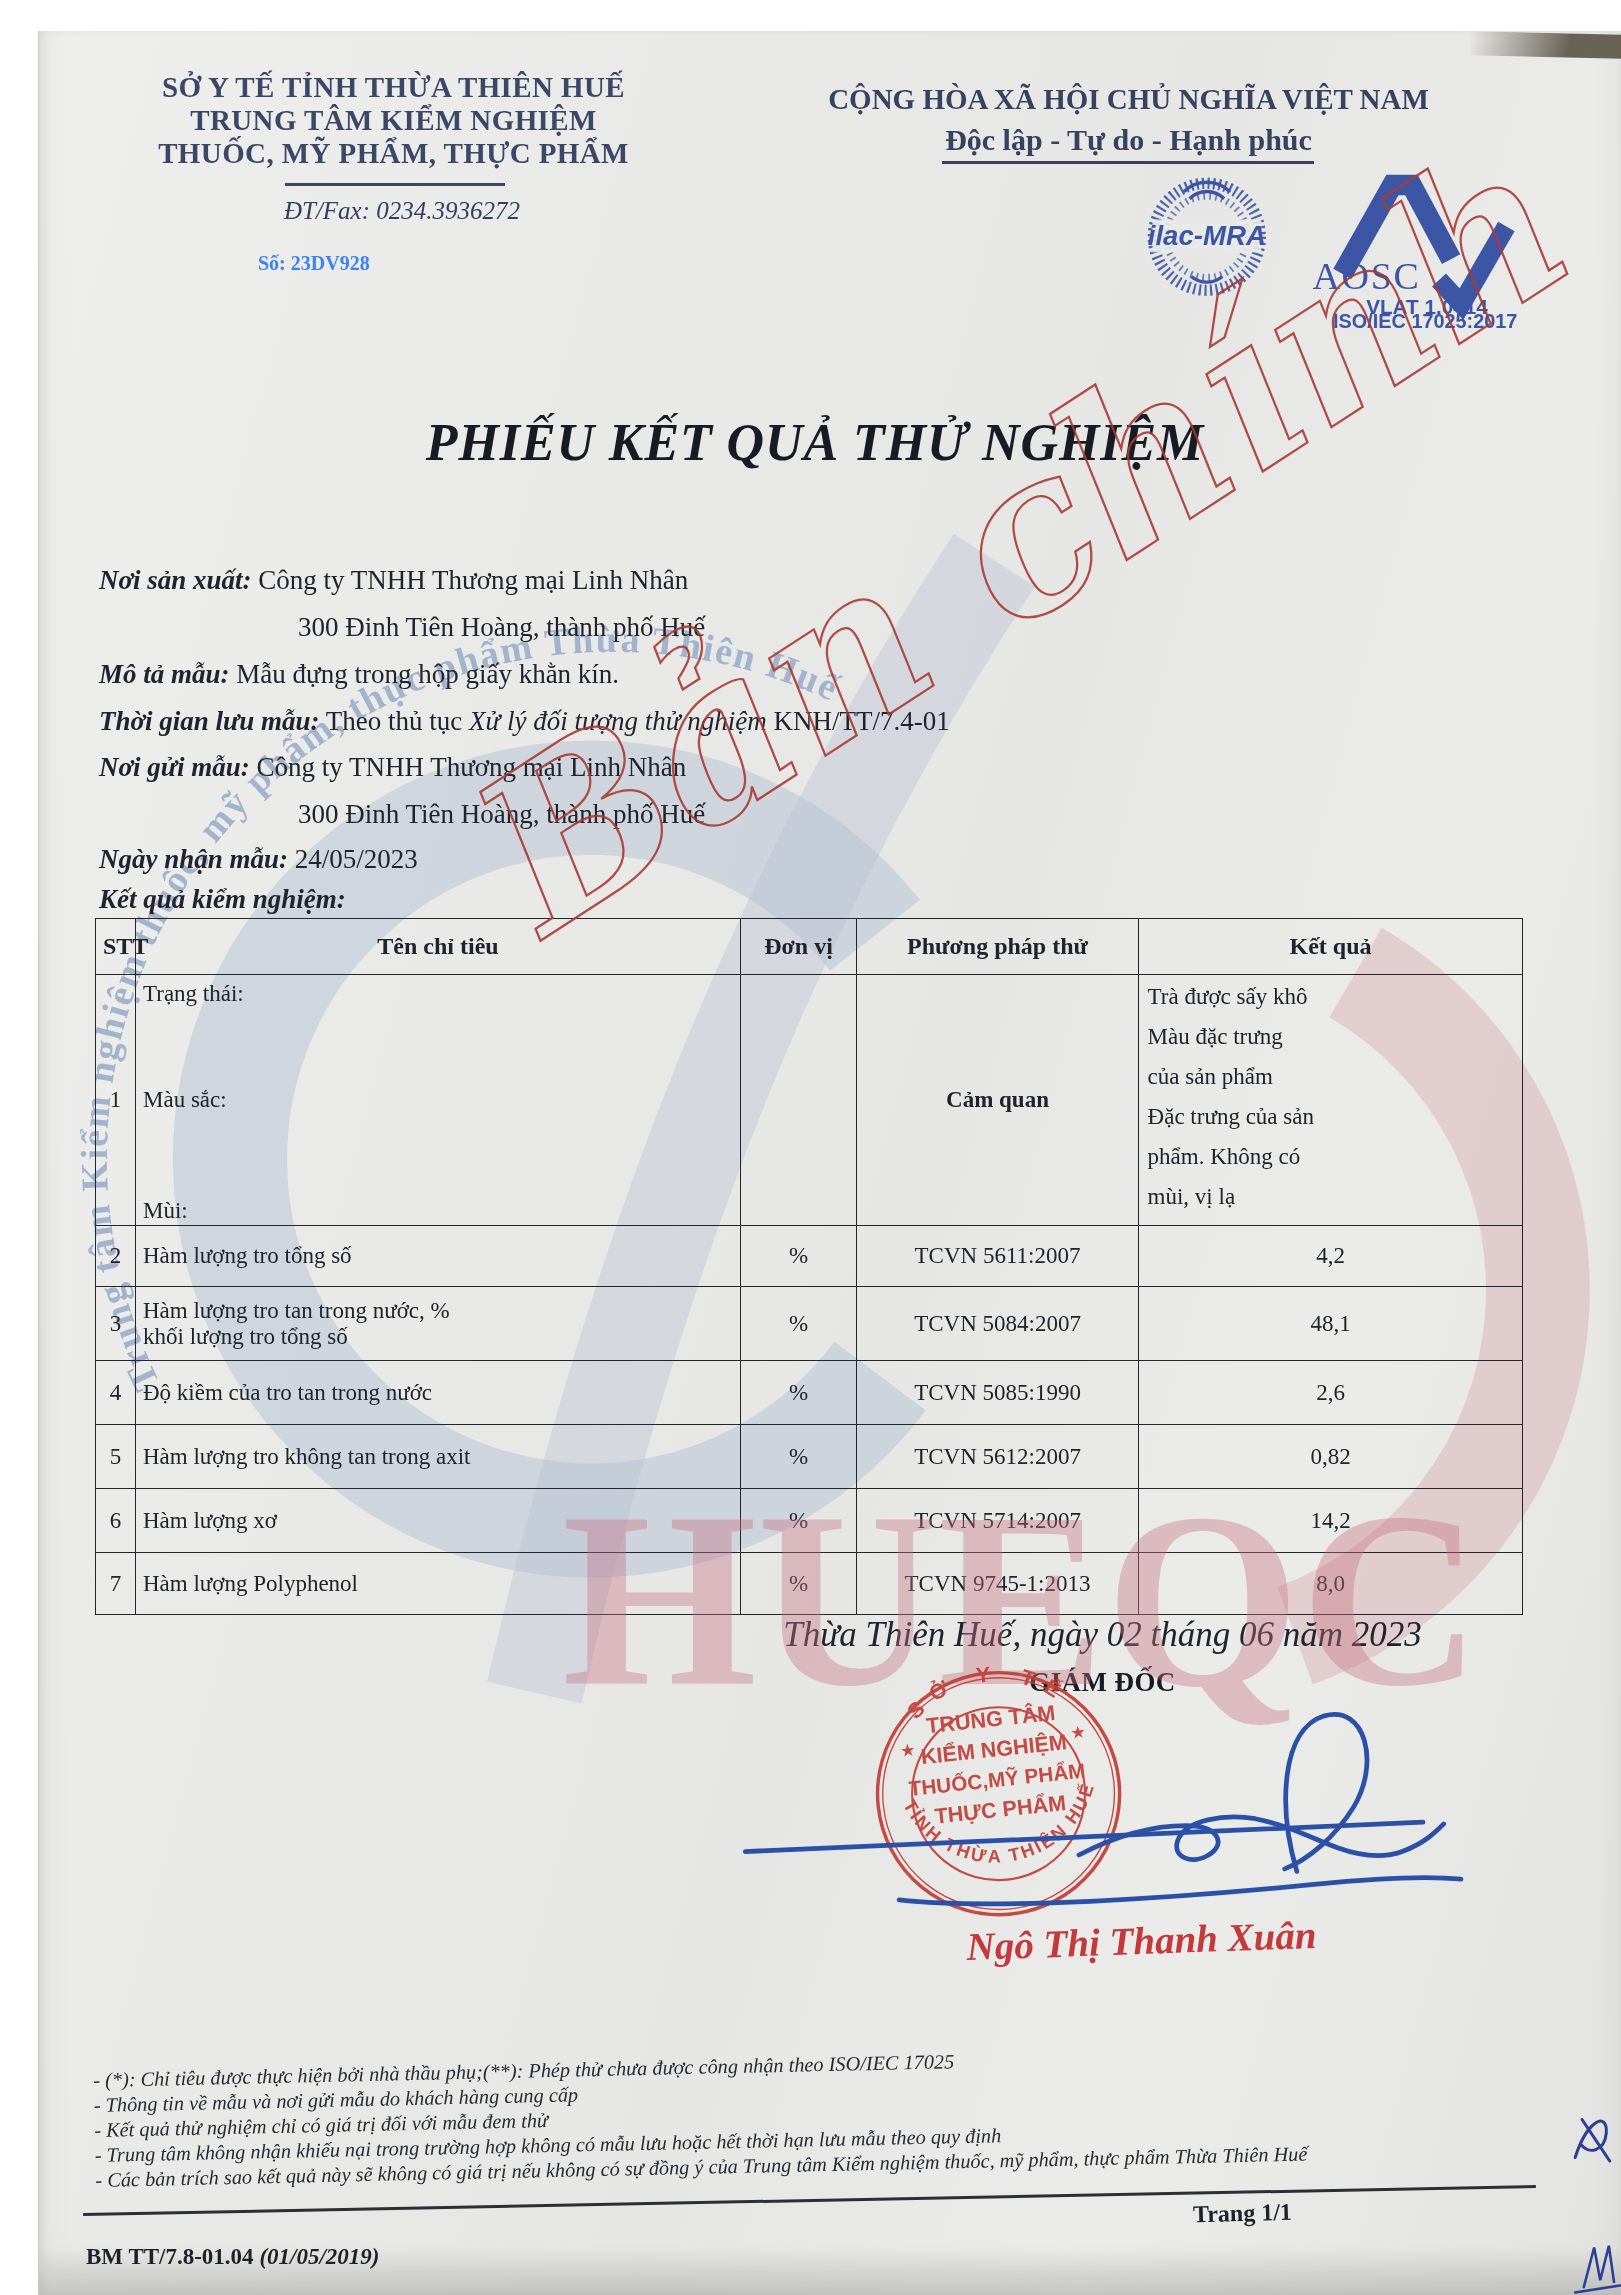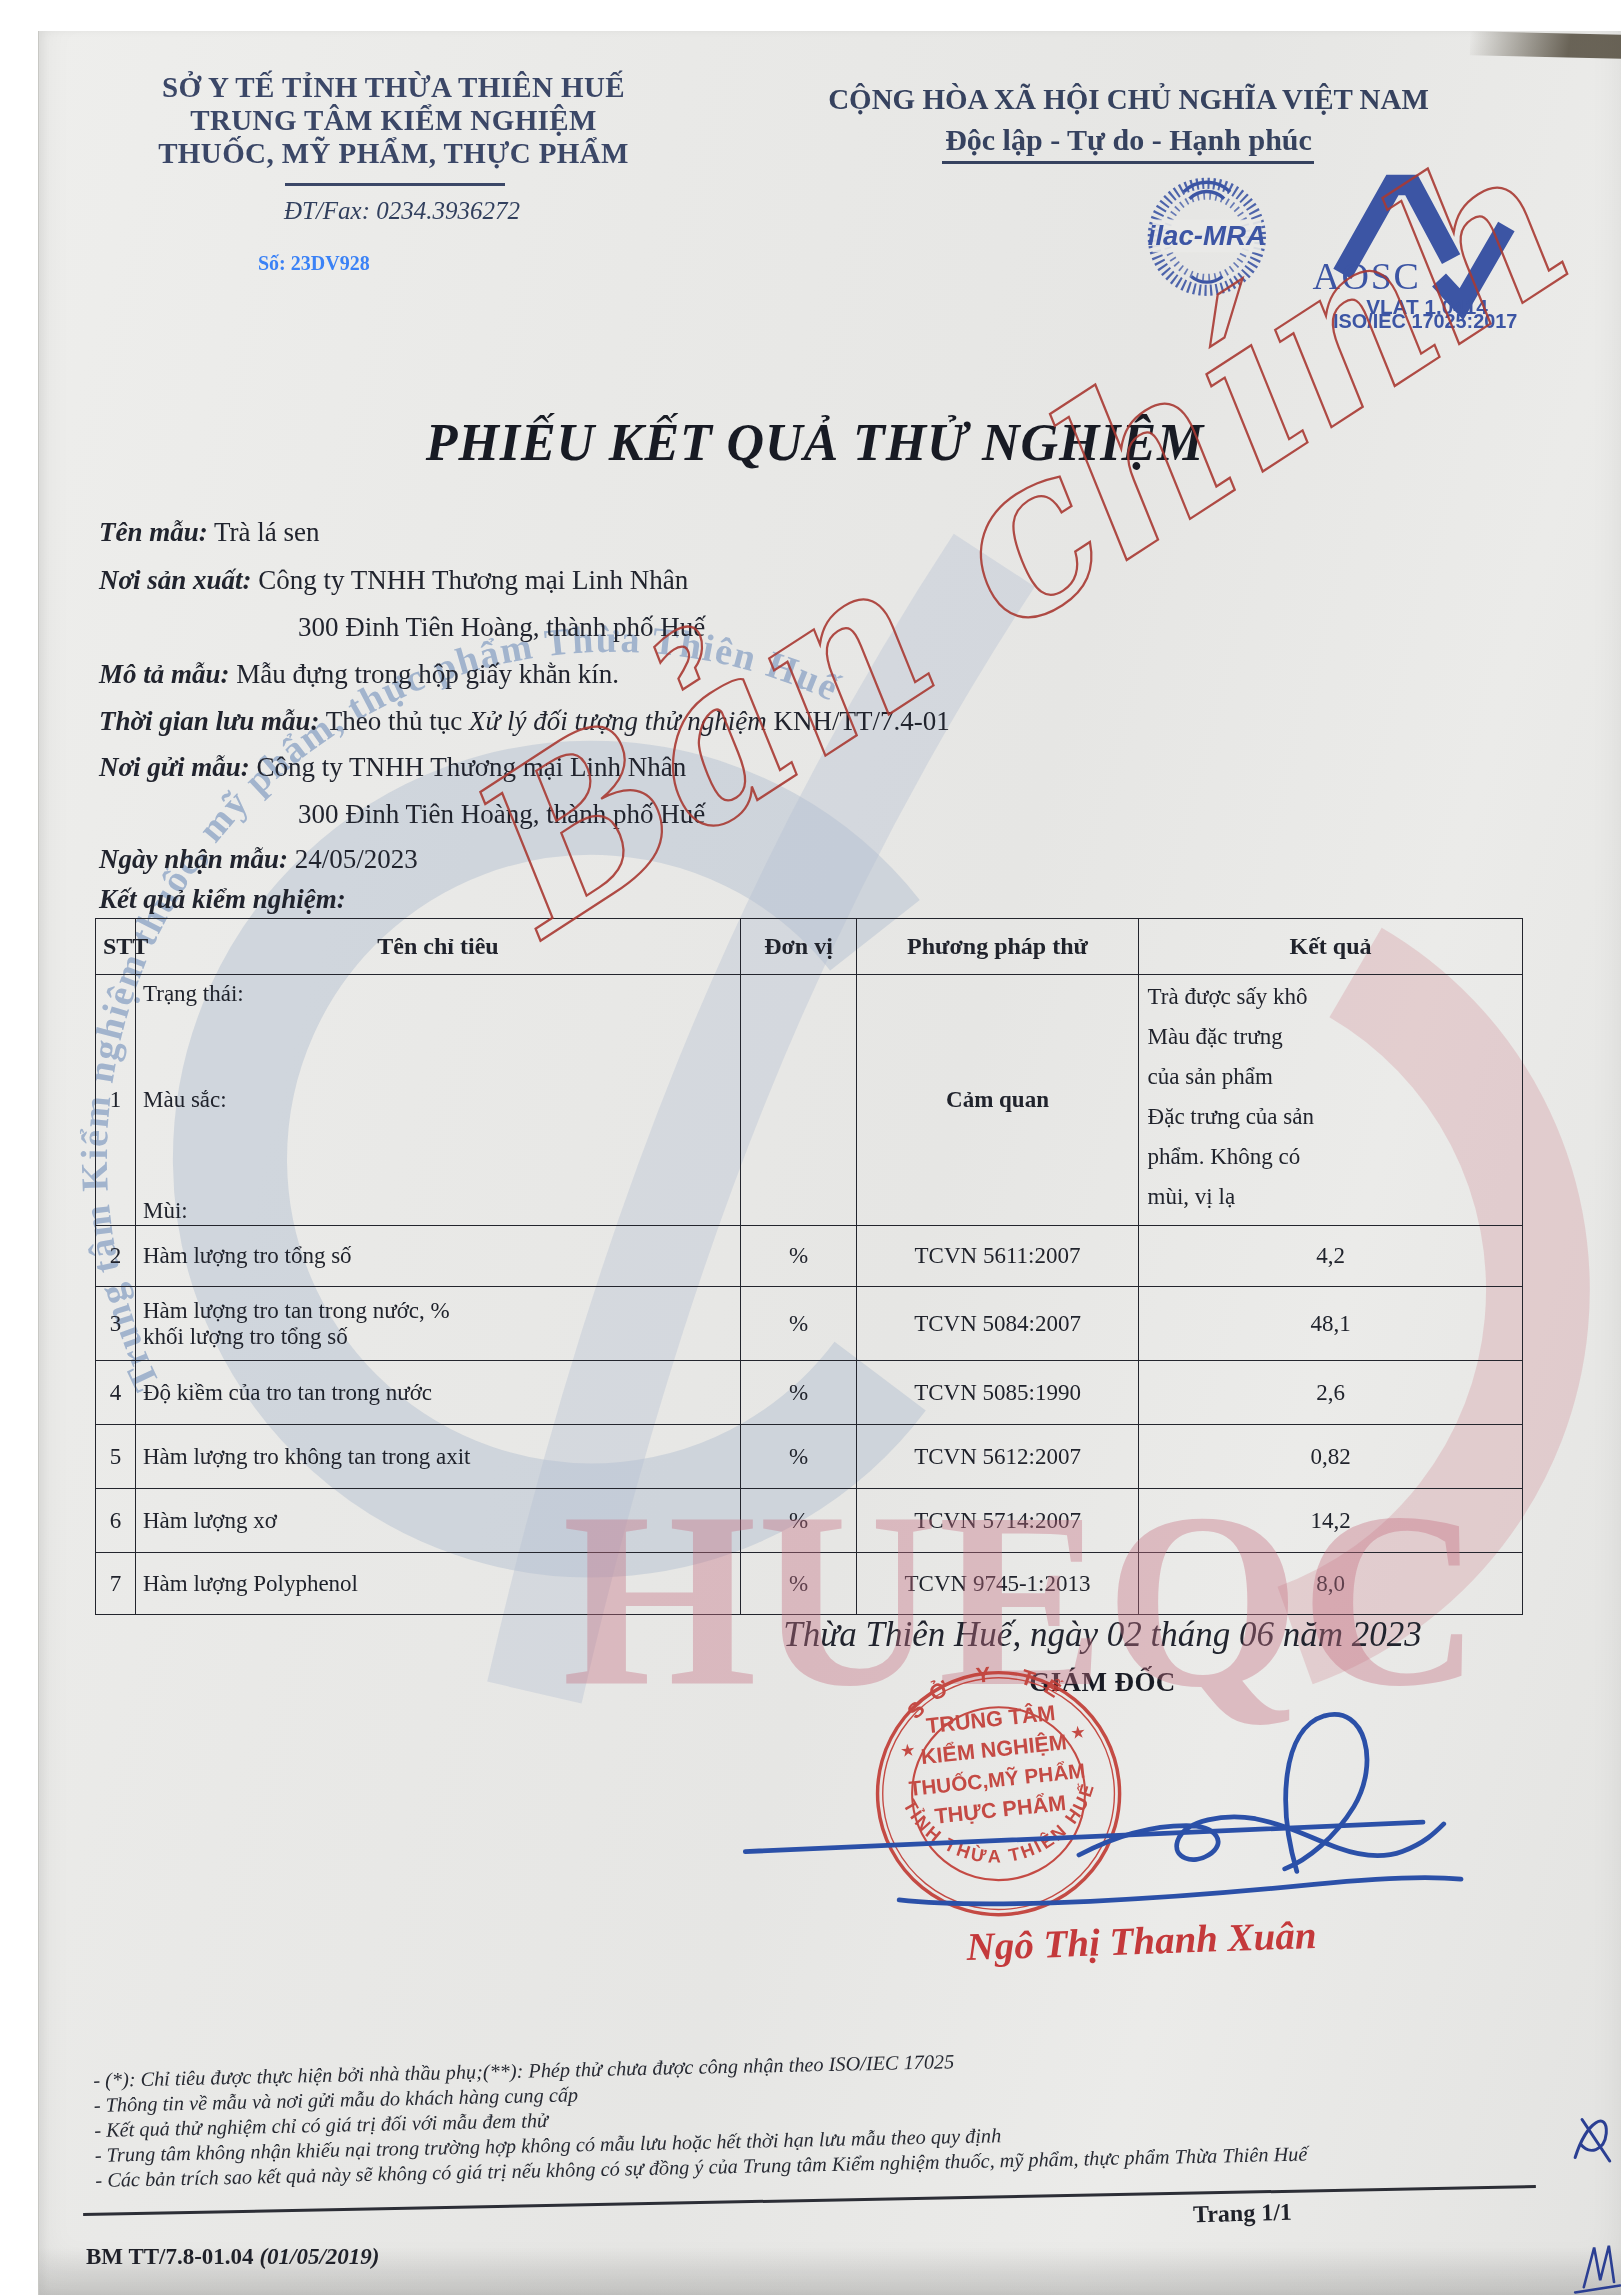--- a/index.html
+++ b/index.html
@@ -122,24 +122,20 @@
         <path d="M272 125 L330 22 L352 22 L398 108" fill="none" stroke="#3c55a4" stroke-width="24"></path>
         <path d="M384 132 L410 160 L462 70" fill="none" stroke="#3c55a4" stroke-width="22"></path>
         <text x="300" y="142" text-anchor="middle" font-family="Liberation Serif, DejaVu Serif, serif" font-size="44" fill="#3c55a4" letter-spacing="2">AOSC</text>
         <text x="370" y="172" text-anchor="middle" font-family="Liberation Sans, DejaVu Sans, sans-serif" font-weight="bold" font-size="24" fill="#3c55a4">VLAT 1.0414</text>
       </g>
       <text x="368" y="188" text-anchor="middle" font-family="Liberation Sans, DejaVu Sans, sans-serif" font-weight="bold" font-size="23" fill="#3c55a4">ISO/IEC 17025:2017</text>
     </svg>
 
     <div class="abs title">PHIẾU KẾT QUẢ THỬ NGHIỆM</div>
 
-    <div class="abs info-line" style="top:517px;">
-      <span class="lab">Tên mẫu:</span>
-      <span>Trà lá sen</span>
-    </div>
     <div class="abs info-line" style="top:565px;">
       <span class="lab">Nơi sản xuất:</span>
       <span>Công ty TNHH Thương mại Linh Nhân</span>
     </div>
     <div class="abs info-line indent" style="top:612px;">
       <span>300 Đinh Tiên Hoàng, thành phố Huế</span>
     </div>
     <div class="abs info-line" style="top:659px;">
       <span class="lab">Mô tả mẫu:</span>
       <span>Mẫu đựng trong hộp giấy khằn kín.</span>

